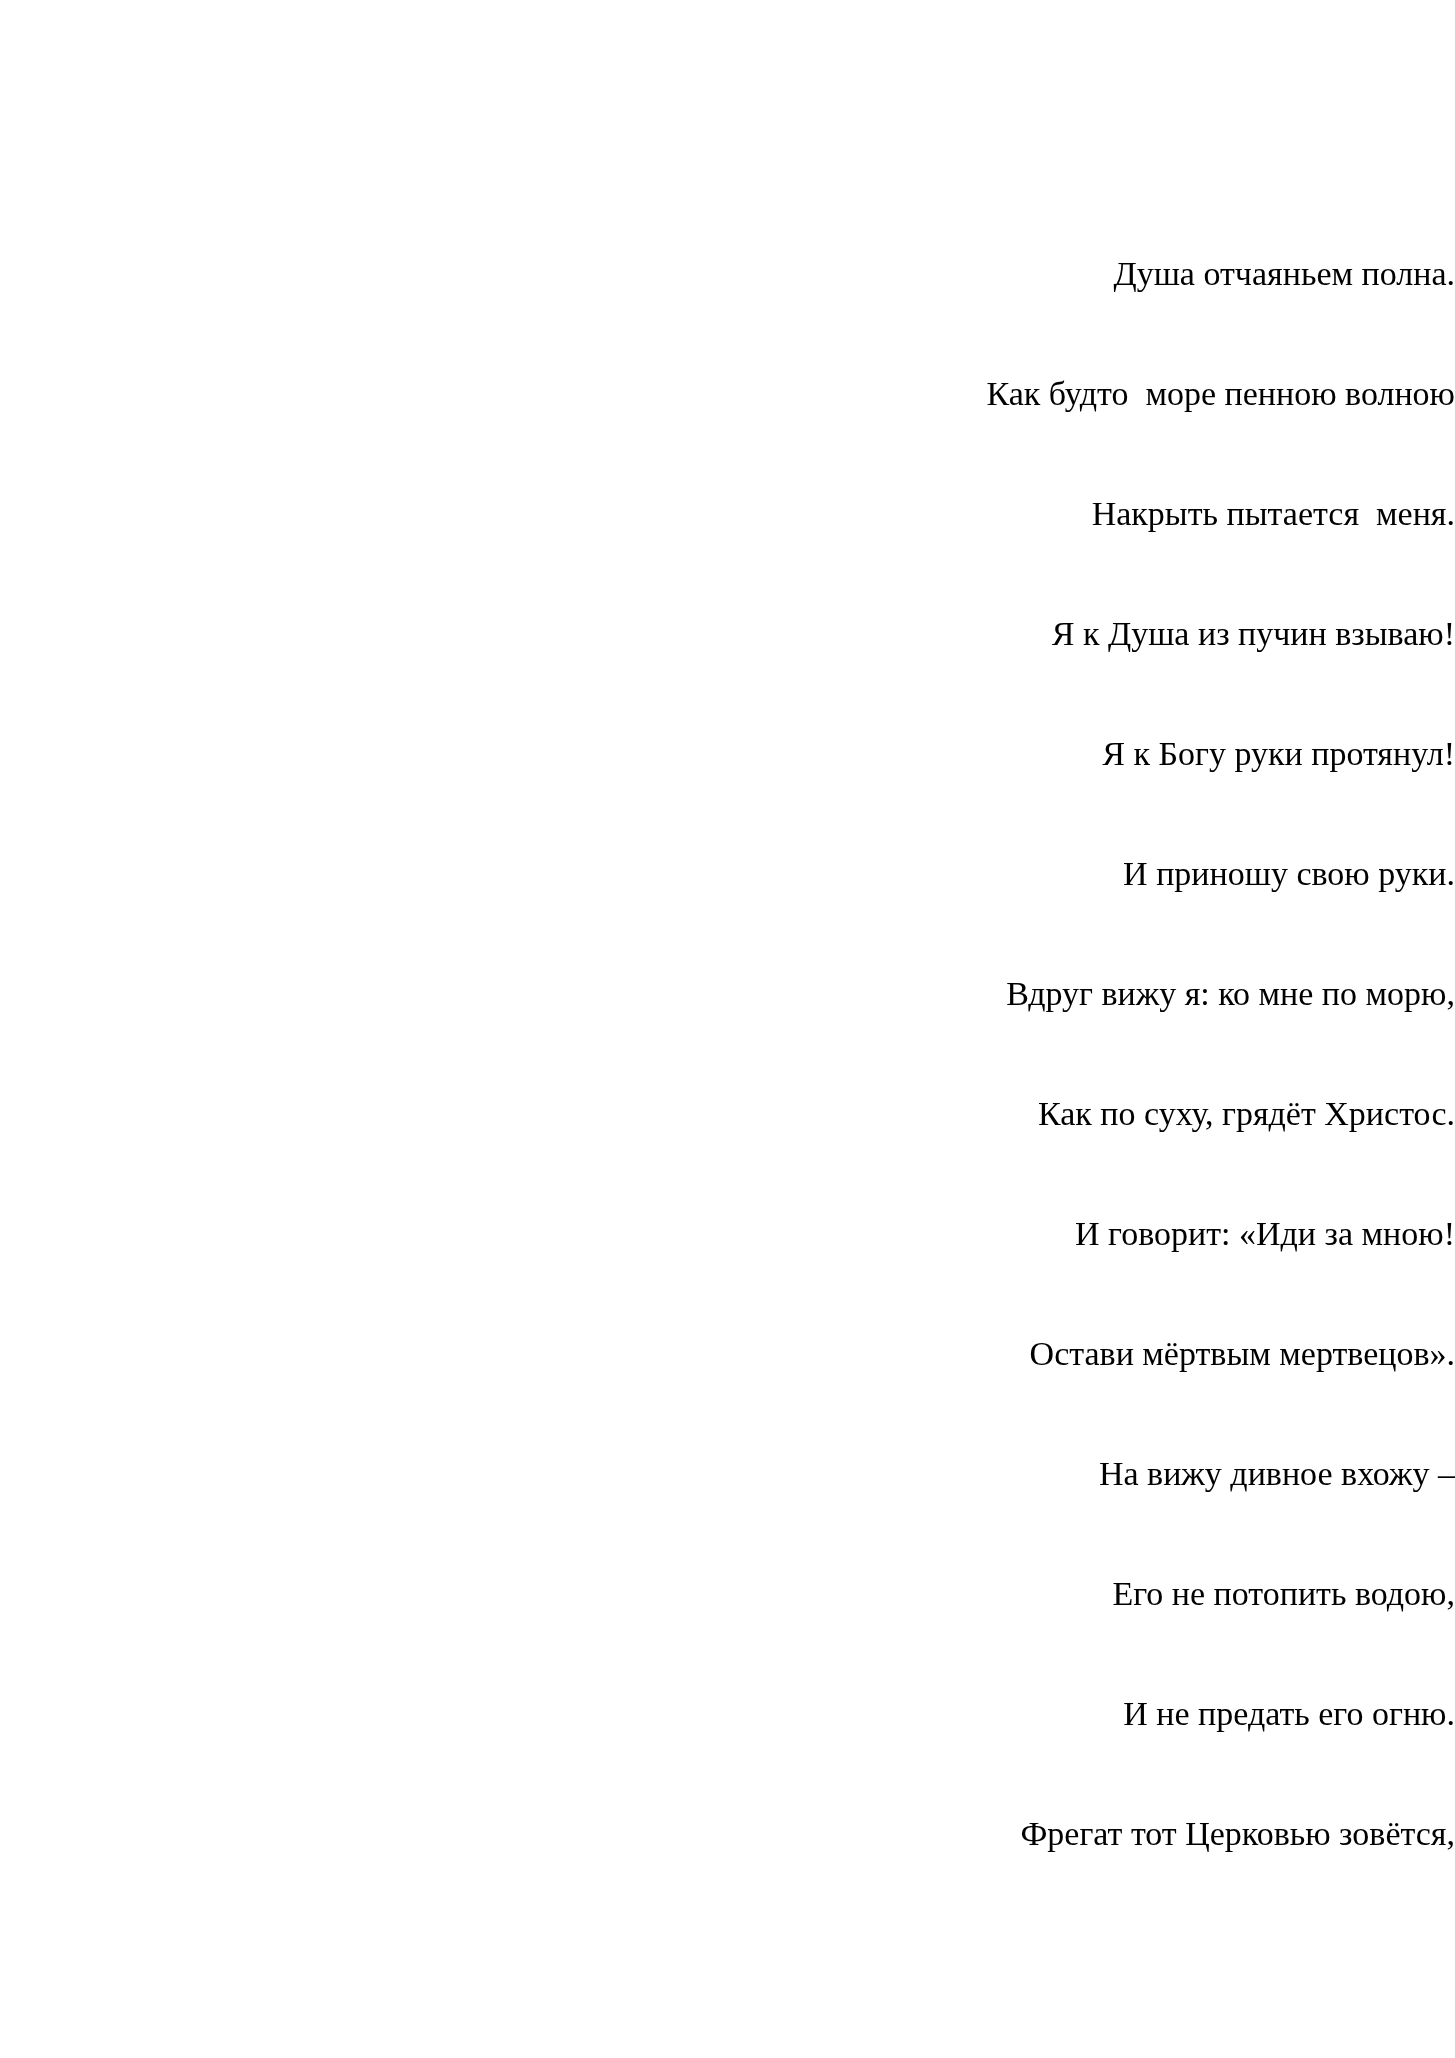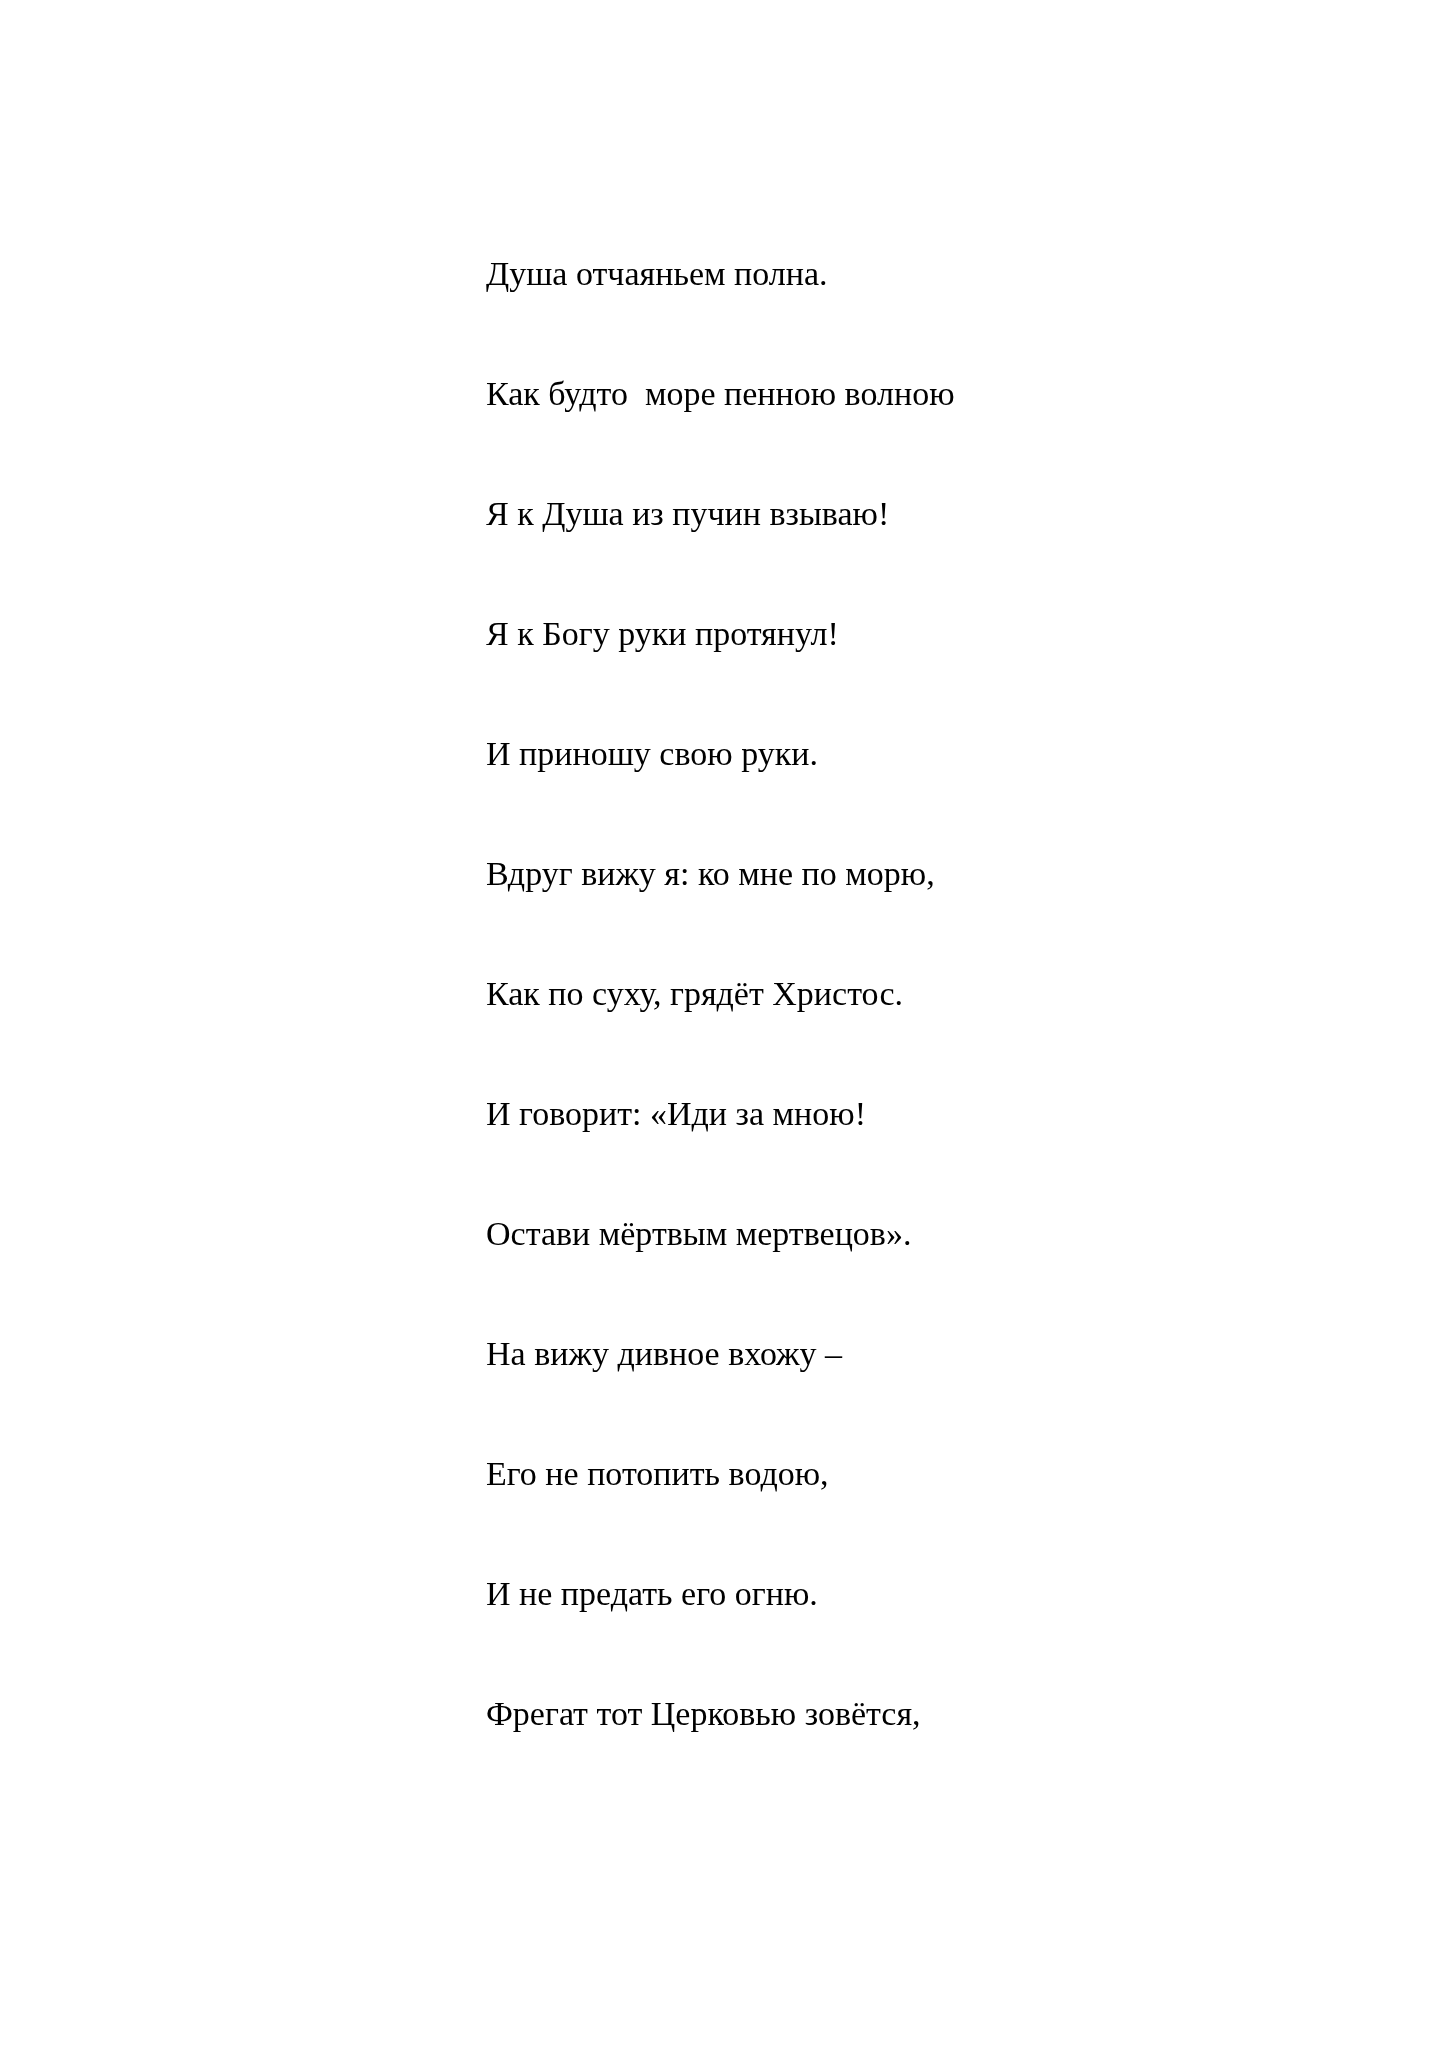--- a/index.html
+++ b/index.html
@@ -9,20 +9,21 @@
   }
   .page {
     position: relative;
     width: 1455px;
     height: 2058px;
     margin: 0 auto;
     background: #ffffff;
     color: #000000;
     font-family: "Liberation Serif", "DejaVu Serif", serif;
     overflow: hidden;
+    text-align: right;
   }
   .content {
     padding-top: 174px;
   }
   .stanza {
     margin-left: 486px;
     font-size: 34px;
     line-height: 40px;
     white-space: pre-wrap;
   }
@@ -32,20 +33,21 @@
 </style>
 </head>
 <body>
 
 <div class="page">
   <div class="content">
 
     <div class="stanza">
       <div class="line">Душа отчаяньем полна.</div>
       <div class="line">Как будто  море пенною волною</div>
+      <div class="line">Накрыть пытается  меня.</div>
       <div class="line">Я к Душа из пучин взываю!</div>
       <div class="line">Я к Богу руки протянул!</div>
       <div class="line">И приношу свою руки.</div>
       <div class="line">Вдруг вижу я: ко мне по морю,</div>
       <div class="line">Как по суху, грядёт Христос.</div>
       <div class="line">И говорит: «Иди за мною!</div>
       <div class="line">Остави мёртвым мертвецов».</div>
       <div class="line">На вижу дивное вхожу –</div>
       <div class="line">Его не потопить водою,</div>
       <div class="line">И не предать его огню.</div>

